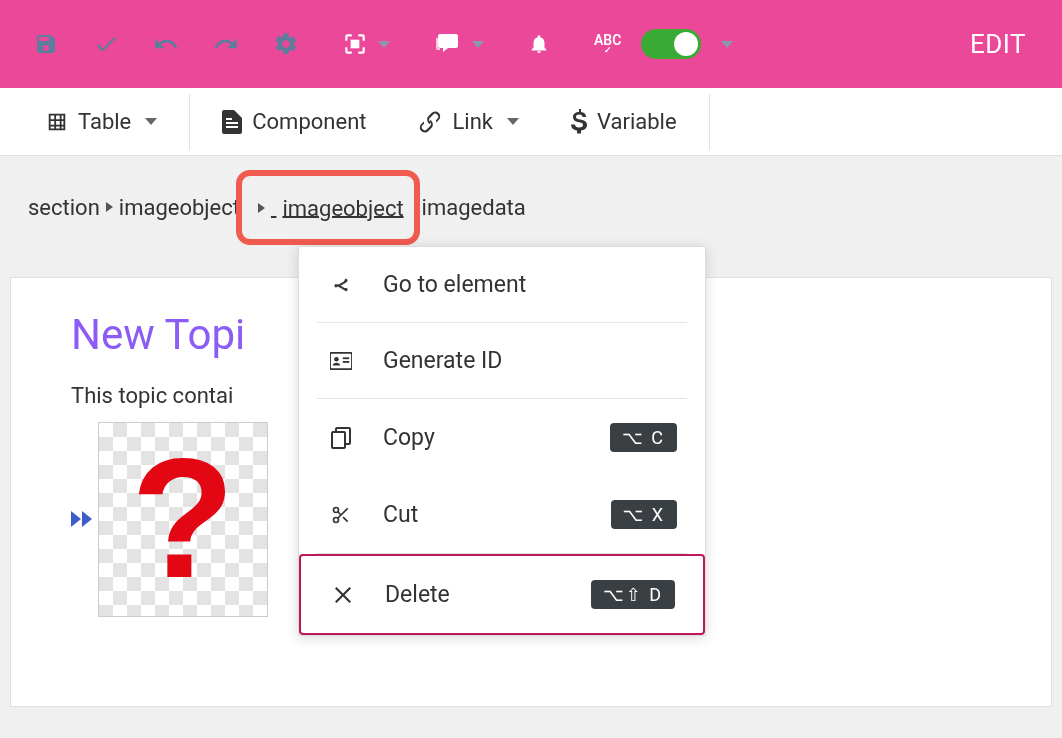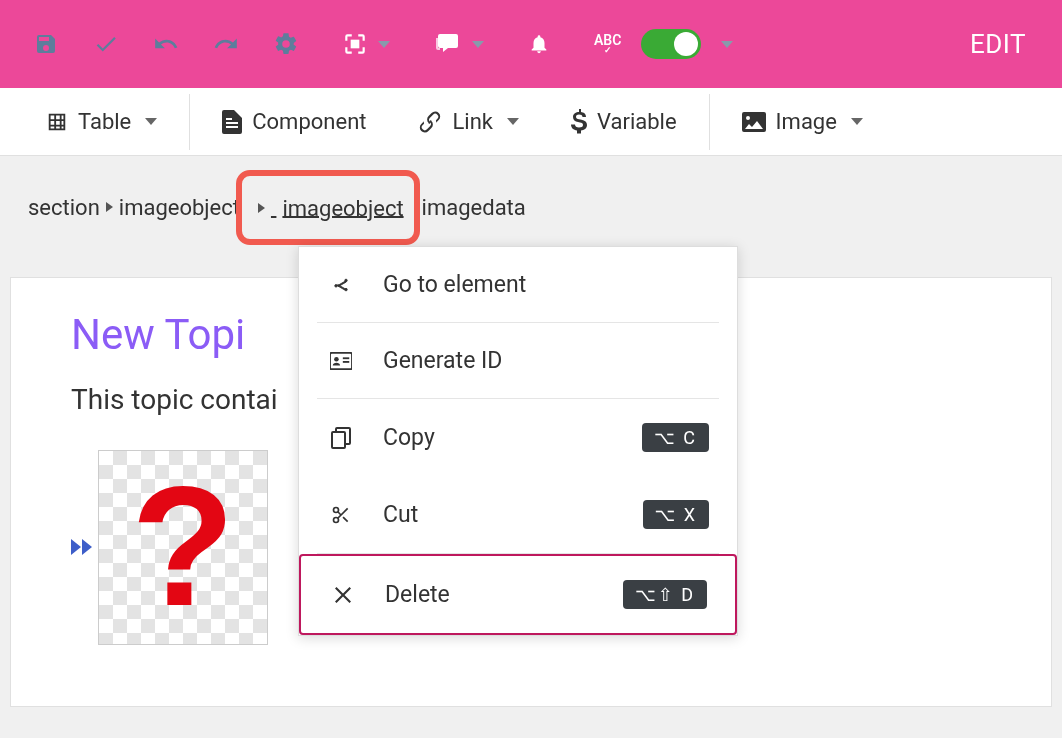--- a/index.html
+++ b/index.html
@@ -25,36 +25,36 @@
 .sec-sep { width: 1px; height: 56px; background: #e0e0e0; margin: 0 6px; }
 
 
 .breadcrumb { display: flex; align-items: center; padding: 14px 28px; font-size: 22px; color: #333; gap: 0; }
 .breadcrumb .caret { width: 0; height: 0; border-top: 5px solid transparent; border-bottom: 5px solid transparent; border-left: 7px solid #555; margin: 0 6px; }
 .breadcrumb .hl { border: 6px solid #f15a4f; border-radius: 14px; padding: 18px 10px; margin: 0 -4px; text-decoration: underline; }
 
 
 .content { background: #fff; margin: 18px 10px 0; padding: 32px 60px; border: 1px solid #e0e0e0; min-height: 430px; }
 .title { font-size: 42px; font-weight: 400; color: #8b5cf6; margin-bottom: 24px; }
-.body-text { font-size: 28px; color: #333; margin-bottom: 24px; }
+.body-text { font-size: 22px; color: #333; margin-bottom: 4px; }
 
 .img-block { display: flex; align-items: center; gap: 6px; margin-top: 10px; }
 .dbl-arrow { display: flex; gap: 1px; }
 .dbl-arrow span { width: 0; height: 0; border-top: 8px solid transparent; border-bottom: 8px solid transparent; border-left: 10px solid #3d5ec9; }
 .img-placeholder {
   width: 170px; height: 195px; border: 1px solid #ccc; display: flex; align-items: center; justify-content: center;
   background-image: linear-gradient(45deg,#e3e3e3 25%,transparent 25%),linear-gradient(-45deg,#e3e3e3 25%,transparent 25%),linear-gradient(45deg,transparent 75%,#e3e3e3 75%),linear-gradient(-45deg,transparent 75%,#e3e3e3 75%);
   background-size: 28px 28px;
   background-position: 0 0,0 14px,14px -14px,-14px 0;
   background-color: #fff;
 }
 .qmark { font-size: 170px; font-weight: 900; color: #e30613; line-height: 0.95; font-family: Arial, sans-serif; }
 
 
-.ctx-menu { position: absolute; left: 298px; top: 246px; width: 440px; background: #fff; border: 1px solid #ddd; box-shadow: 0 2px 12px rgba(0,0,0,0.15); }
+.ctx-menu { position: absolute; left: 298px; top: 246px; width: 408px; background: #fff; border: 1px solid #ddd; box-shadow: 0 2px 12px rgba(0,0,0,0.15); }
 .ctx-item { display: flex; align-items: center; padding: 24px 28px; font-size: 23px; color: #333; gap: 28px; }
 .ctx-item .icon { width: 28px; display: flex; justify-content: center; }
 .ctx-div { height: 1px; background: #e5e5e5; margin: 0 18px; }
 .shortcut { margin-left: auto; background: #3a3f44; color: #fff; padding: 4px 12px; border-radius: 4px; font-size: 18px; letter-spacing: 2px; display: flex; align-items: center; gap: 6px; }
 .hl-del { border: 2px solid #be185d; border-radius: 4px; }
 
 svg { display: block; }
 </style>
 </head>
 <body>
@@ -138,27 +138,20 @@
     <span>Link</span>
     <div class="dd"></div>
   </div>
   <div class="sec-item">
     <svg width="16" height="26" viewBox="0 0 16 26" fill="#333">
         <path d="M8 0v3C5 3 2 4.5 2 8c0 3 2 4.5 5 5l2 .4c2 .4 3 1 3 2.6 0 1.8-1.7 2.5-4 2.5-2.5 0-4-1-4-3H0c0 3.5 2.5 5.5 6 6v3h4v-3c3-.3 6-2 6-5.5 0-3-2-4.7-5.5-5.3L8 10.3C6 9.9 5 9.3 5 7.8c0-1.6 1.5-2.3 3-2.3 2 0 3.5.8 3.5 2.5H15C15 4.5 12.5 3.3 10 3V0H8z"></path>
       </svg>
     <span>Variable</span>
   </div>
   <div class="sec-sep"></div>
-  <div class="sec-item">
-    <svg width="24" height="20" viewBox="0 0 24 20" fill="#333">
-        <path d="M22 0H2a2 2 0 0 0-2 2v16a2 2 0 0 0 2 2h20a2 2 0 0 0 2-2V2a2 2 0 0 0-2-2zM6 4a2 2 0 1 1 0 4 2 2 0 0 1 0-4zm15 13H3l4-5 3 3 5-6 6 8z"></path>
-      </svg>
-    <span>Image</span>
-    <div class="dd"></div>
-  </div>
 </div>
 
 <div class="breadcrumb">
   <span>section</span>
   <span class="caret"></span>
   <span>imageobject</span>
   <span class="hl">
     <span class="caret" style="display:inline-block;vertical-align:middle"></span>
     <span style="vertical-align:middle;margin-left:6px">imageobject</span>
   </span>

